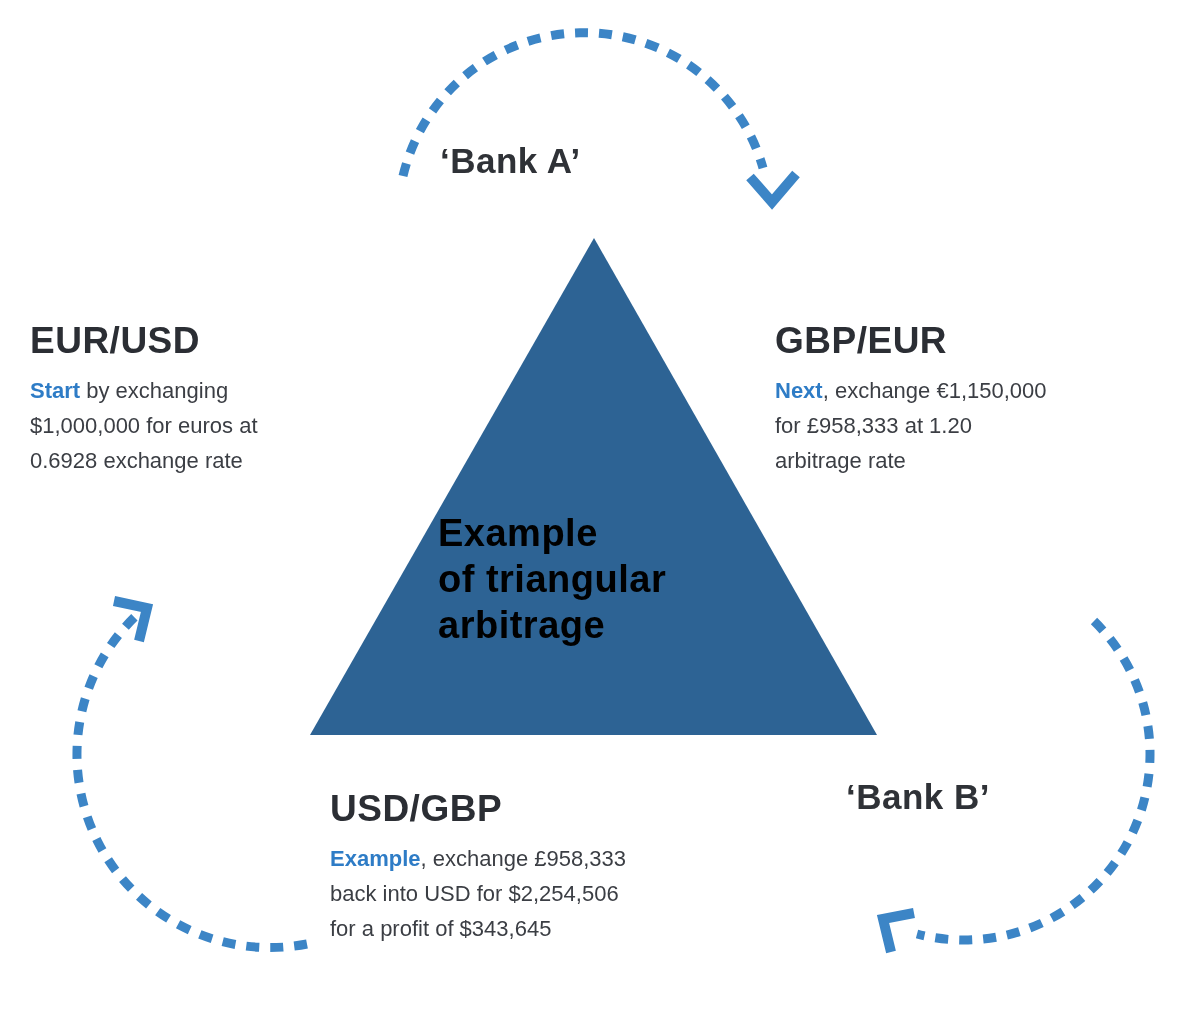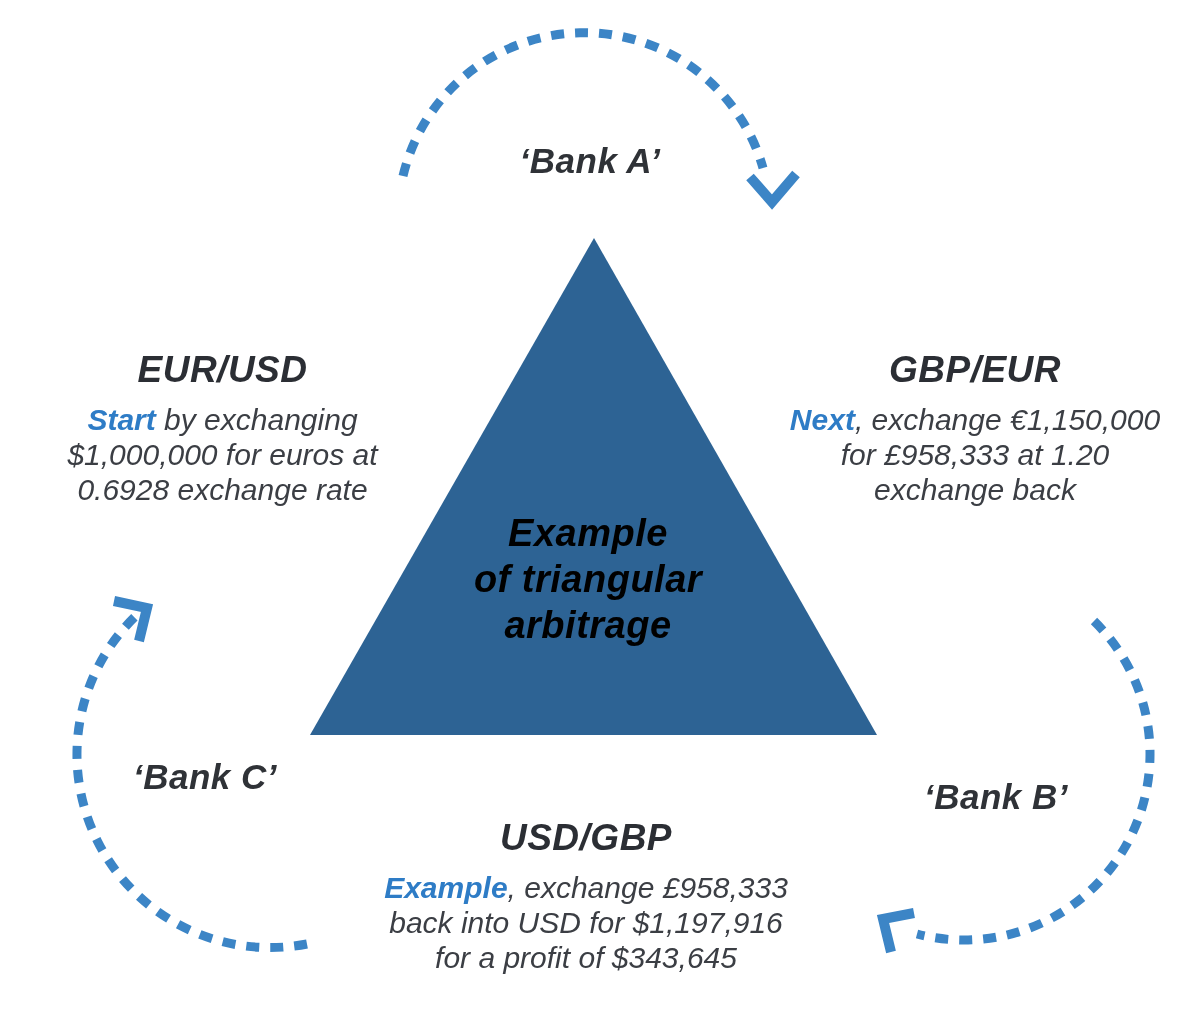--- a/index.html
+++ b/index.html
@@ -30,39 +30,38 @@
     stroke-dasharray: 13 11;
     stroke-linecap: butt;
   }
   .arrowhead {
     fill: none;
     stroke: var(--arc);
     stroke-width: 10;
     stroke-linecap: butt;
     stroke-linejoin: miter;
   }
-  .abs { position: absolute; text-align: center; font-style: italic; }
+  .abs { position: absolute; text-align: left; }
   .bank-label {
     font-size: 35px;
     font-weight: 600;
     color: var(--bank);
     line-height: 40px;
     letter-spacing: 0.5px;
   }
   .step-heading {
     font-size: 37px;
     font-weight: 700;
     color: var(--heading);
     line-height: 42px;
     letter-spacing: 0.5px;
-    margin-top: 29px;
   }
   .step-body {
     margin-top: 11px;
-    font-size: 30px;
+    font-size: 22px;
     font-weight: 400;
     color: var(--body);
     line-height: 35px;
   }
   .step-lead {
     color: var(--accent);
     font-weight: 700;
   }
   .tri-caption {
     font-size: 38px;
@@ -91,42 +90,41 @@
   </svg>
 
   <div class="abs tri-caption" style="left:438px; top:510px; width:300px;">
     <div>Example</div>
     <div>of triangular</div>
     <div>arbitrage</div>
   </div>
 
   <div class="abs bank-label" style="left:440px; top:141px; width:300px;">‘Bank A’</div>
   <div class="abs bank-label" style="left:846px; top:753px; width:300px;margin-top:24px;">‘Bank B’</div>
-  <div class="abs bank-label" style="left:55px; top:757px; width:300px;">‘Bank C’</div>
 
   <div class="abs" style="left:30px; top:320px; width:385px;">
     <div class="step-heading">EUR/USD</div>
     <div class="step-body">
       <div><span class="step-lead">Start</span><span> by exchanging</span></div>
       <div>$1,000,000 for euros at</div>
       <div>0.6928 exchange rate</div>
     </div>
   </div>
 
   <div class="abs" style="left:775px; top:320px; width:400px;">
     <div class="step-heading">GBP/EUR</div>
     <div class="step-body">
       <div><span class="step-lead">Next</span><span>, exchange €1,150,000</span></div>
       <div>for £958,333 at 1.20</div>
-      <div>exchange back</div>
+      <div>arbitrage rate</div>
     </div>
   </div>
 
   <div class="abs" style="left:330px; top:788px; width:512px;">
     <div class="step-heading">USD/GBP</div>
     <div class="step-body">
       <div><span class="step-lead">Example</span><span>, exchange £958,333</span></div>
-      <div>back into USD for $1,197,916</div>
+      <div>back into USD for $2,254,506</div>
       <div>for a profit of $343,645</div>
     </div>
   </div>
 
 </div>
 
 </body></html>

